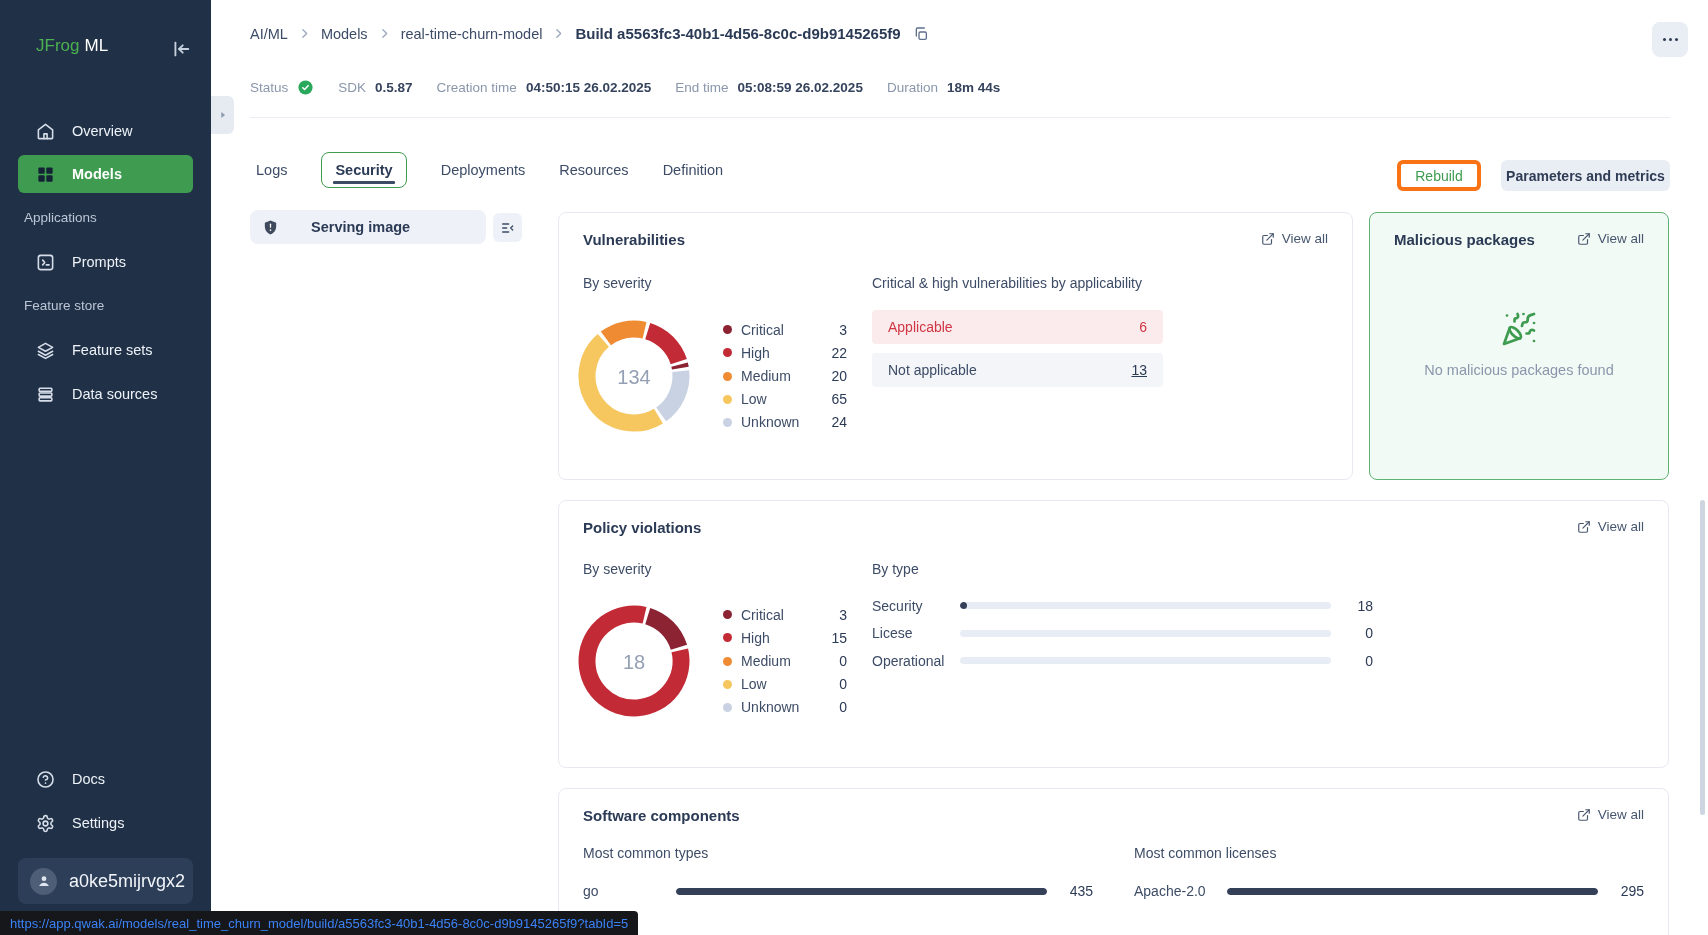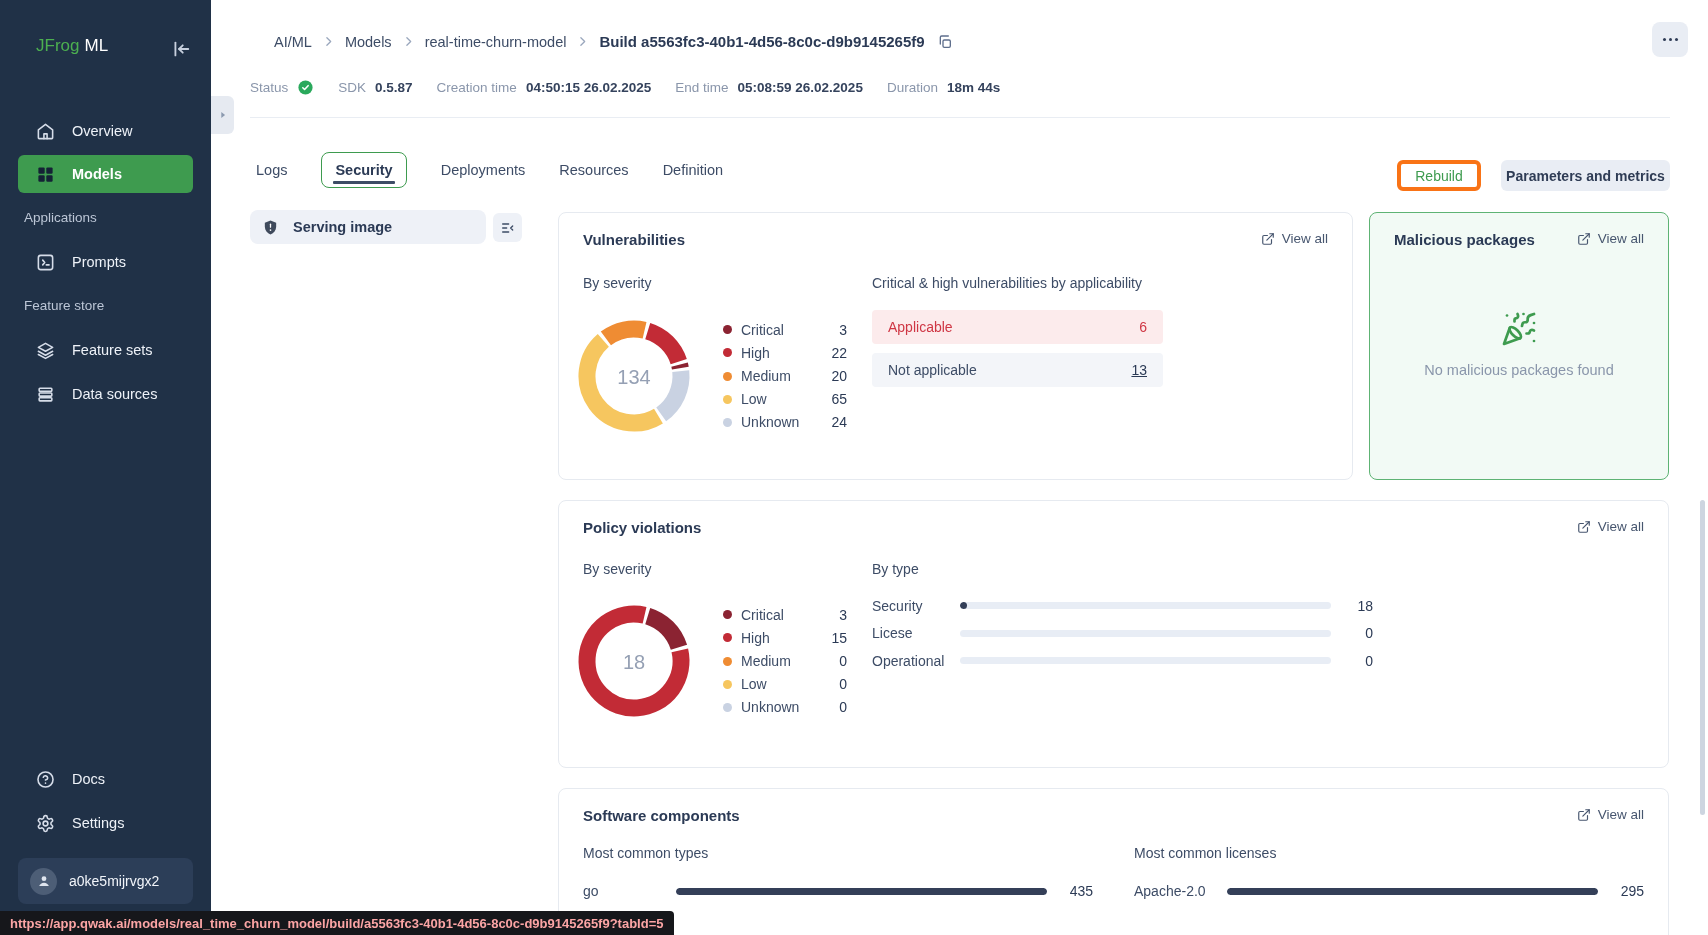--- a/index.html
+++ b/index.html
@@ -12,25 +12,25 @@
   .logo-row{position:absolute;left:36px;top:36px;display:flex;align-items:baseline;font-size:17px;font-weight:400;}
   .brand{color:#4caf50;}
   .brand-suffix{color:#ffffff;margin-left:5px;}
   .sb-collapse{position:absolute;right:20px;top:38px;width:22px;height:22px;color:#c7d0de;cursor:pointer;}
   .nav-item{position:absolute;left:18px;width:175px;height:38px;border-radius:6px;display:flex;align-items:center;
             gap:17px;padding-left:18px;box-sizing:border-box;font-size:14.5px;color:#eef2f8;cursor:pointer;}
   .nav-item.active{background:#3e9b4f;color:#fff;font-weight:700;}
   .nav-icon{width:19px;height:19px;color:#d6dde9;flex:0 0 19px;}
   .nav-section{position:absolute;left:24px;font-size:13.5px;color:#bcc6d6;}
   .user-chip{position:absolute;left:18px;top:858px;width:175px;height:46px;background:#2c3e58;border-radius:8px;
-             display:flex;align-items:center;gap:12px;padding-left:12px;box-sizing:border-box;font-size:14px;color:#f2f5fa;cursor:pointer;}
+             display:flex;align-items:center;gap:12px;padding-left:12px;box-sizing:border-box;font-size:18px;color:#f2f5fa;cursor:pointer;}
   .avatar{width:27px;height:27px;border-radius:50%;background:#4d5e76;display:flex;align-items:center;justify-content:center;}
 
   
-  .breadcrumb{position:absolute;left:250px;top:33px;display:flex;align-items:center;gap:10px;font-size:14.5px;color:#3d4c66;margin-left:24px;}
+  .breadcrumb{position:absolute;left:250px;top:25px;display:flex;align-items:center;gap:10px;font-size:14.5px;color:#3d4c66;}
   .crumb{cursor:pointer;}
   .crumb-sep{color:#9aa7bd;width:13px;height:13px;}
   .crumb-current{font-weight:700;color:#2b3a55;font-size:15px;}
   .copy-btn{color:#5f6f8d;width:16px;height:16px;cursor:pointer;margin-left:2px;}
   .more-btn{position:absolute;left:1652px;top:22px;width:36px;height:35px;background:#e9edf4;border-radius:8px;
             display:flex;align-items:center;justify-content:center;cursor:pointer;}
   .dots{width:3px;height:3px;border-radius:50%;background:#2f3c55;box-shadow:-6px 0 0 #2f3c55,6px 0 0 #2f3c55;}
   .status-row{position:absolute;left:250px;top:79px;display:flex;align-items:center;font-size:13.5px;}
   .s-label{color:#8a96ab;margin-right:9px;}
   .s-value{color:#35435d;font-weight:600;margin-right:24px;}
@@ -45,21 +45,21 @@
   .tab{cursor:pointer;}
   .tab-active{border:1.5px solid #3e9b4f;border-radius:8px;padding:9px 13px 9px;font-weight:700;color:#2b3a55;position:relative;}
   .tab-active::after{content:"";position:absolute;left:11px;right:11px;bottom:3px;height:3px;background:#3d4c66;border-radius:1px;}
   .rebuild-btn{position:absolute;left:1397px;top:160px;width:84px;height:31px;border:4px solid #f97316;border-radius:6px;
                background:#fff;color:#3e9b4f;font-size:14px;display:flex;align-items:center;justify-content:center;cursor:pointer;box-sizing:border-box;}
   .params-btn{position:absolute;left:1501px;top:160px;width:169px;height:31px;background:#e9edf4;border-radius:6px;
               color:#2f3c55;font-size:14px;font-weight:600;display:flex;align-items:center;justify-content:center;cursor:pointer;box-sizing:border-box;}
 
   
   .serving-pill{position:absolute;left:250px;top:210px;width:236px;height:34px;background:#eef1f7;border-radius:8px;
-                display:flex;align-items:center;gap:14px;padding-left:12px;box-sizing:border-box;
+                display:flex;align-items:center;gap:32px;padding-left:12px;box-sizing:border-box;
                 font-size:14.5px;font-weight:600;color:#2b3a55;cursor:pointer;}
   .panel-collapse-btn{position:absolute;left:493px;top:213px;width:29px;height:29px;background:#eef1f7;border-radius:6px;
                       display:flex;align-items:center;justify-content:center;color:#3d4c66;cursor:pointer;}
 
   
   .card{position:absolute;background:#fff;border:1px solid #e6eaf0;border-radius:8px;box-sizing:border-box;}
   #card-vuln{left:558px;top:212px;width:795px;height:268px;}
   #card-malicious{left:1369px;top:212px;width:300px;height:268px;background:#f2faf5;border-color:#5eb374;}
   #card-policy{left:558px;top:500px;width:1111px;height:268px;}
   #card-software{left:558px;top:788px;width:1111px;height:172px;}
@@ -100,22 +100,22 @@
   #sw-types{left:24px;top:88px;width:510px;}
   #sw-lics{left:575px;top:88px;width:510px;}
 
   
   .mal-empty{position:absolute;left:0;right:0;top:98px;display:flex;flex-direction:column;align-items:center;gap:15px;}
   .party-ic{width:36px;height:36px;color:#3e9b4f;}
   .mal-text{font-size:14.5px;color:#8a96ab;}
 
   
   .scroll-thumb{position:absolute;left:1700px;top:500px;width:5px;height:315px;background:#cdd5e0;border-radius:3px;cursor:pointer;}
-  .url-tip{position:absolute;left:0;top:911px;height:24px;background:#16171b;color:#fca5a5;font-size:13px;
-           display:flex;align-items:center;padding:0 10px;border-radius:0 4px 0 0;white-space:nowrap;font-weight:bold;}
+  .url-tip{position:absolute;left:0;top:911px;height:24px;background:#16171b;color:#3b82f6;font-size:13px;
+           display:flex;align-items:center;padding:0 10px;border-radius:0 4px 0 0;white-space:nowrap;}
 </style>
 </head>
 <body>
 
 <div class="app">
 
   <div class="sidebar">
     <div class="logo-row">
       <span class="brand">JFrog</span>
       <span style="color:#4caf50;width:0;overflow:hidden;"></span>

